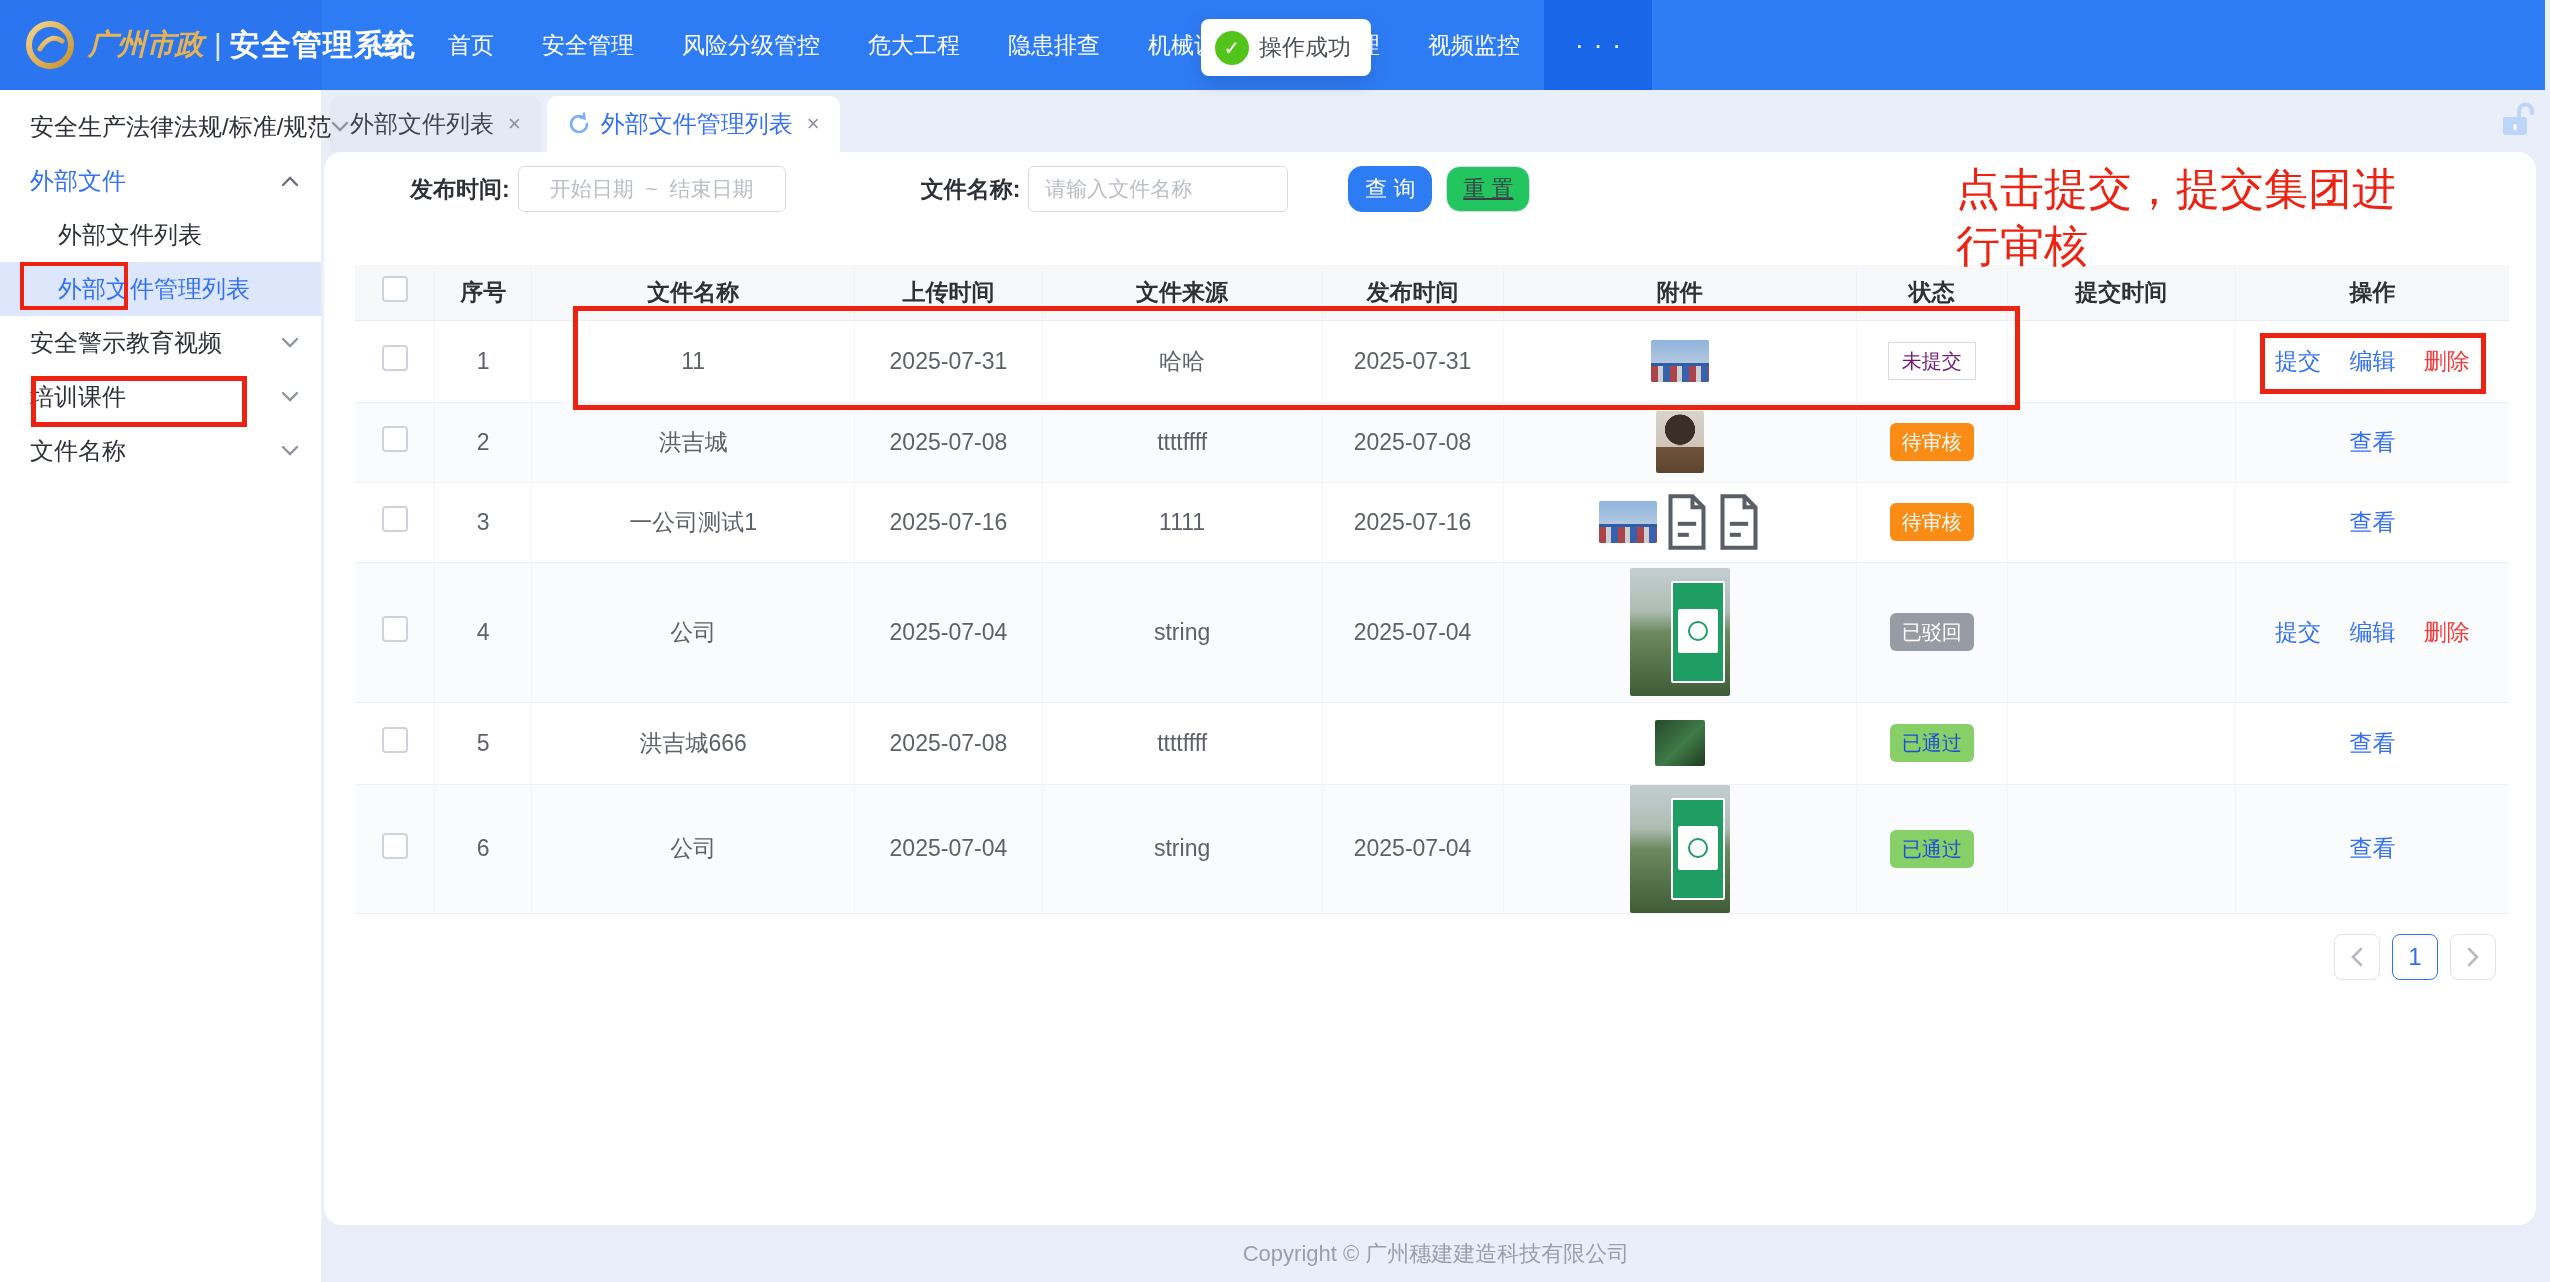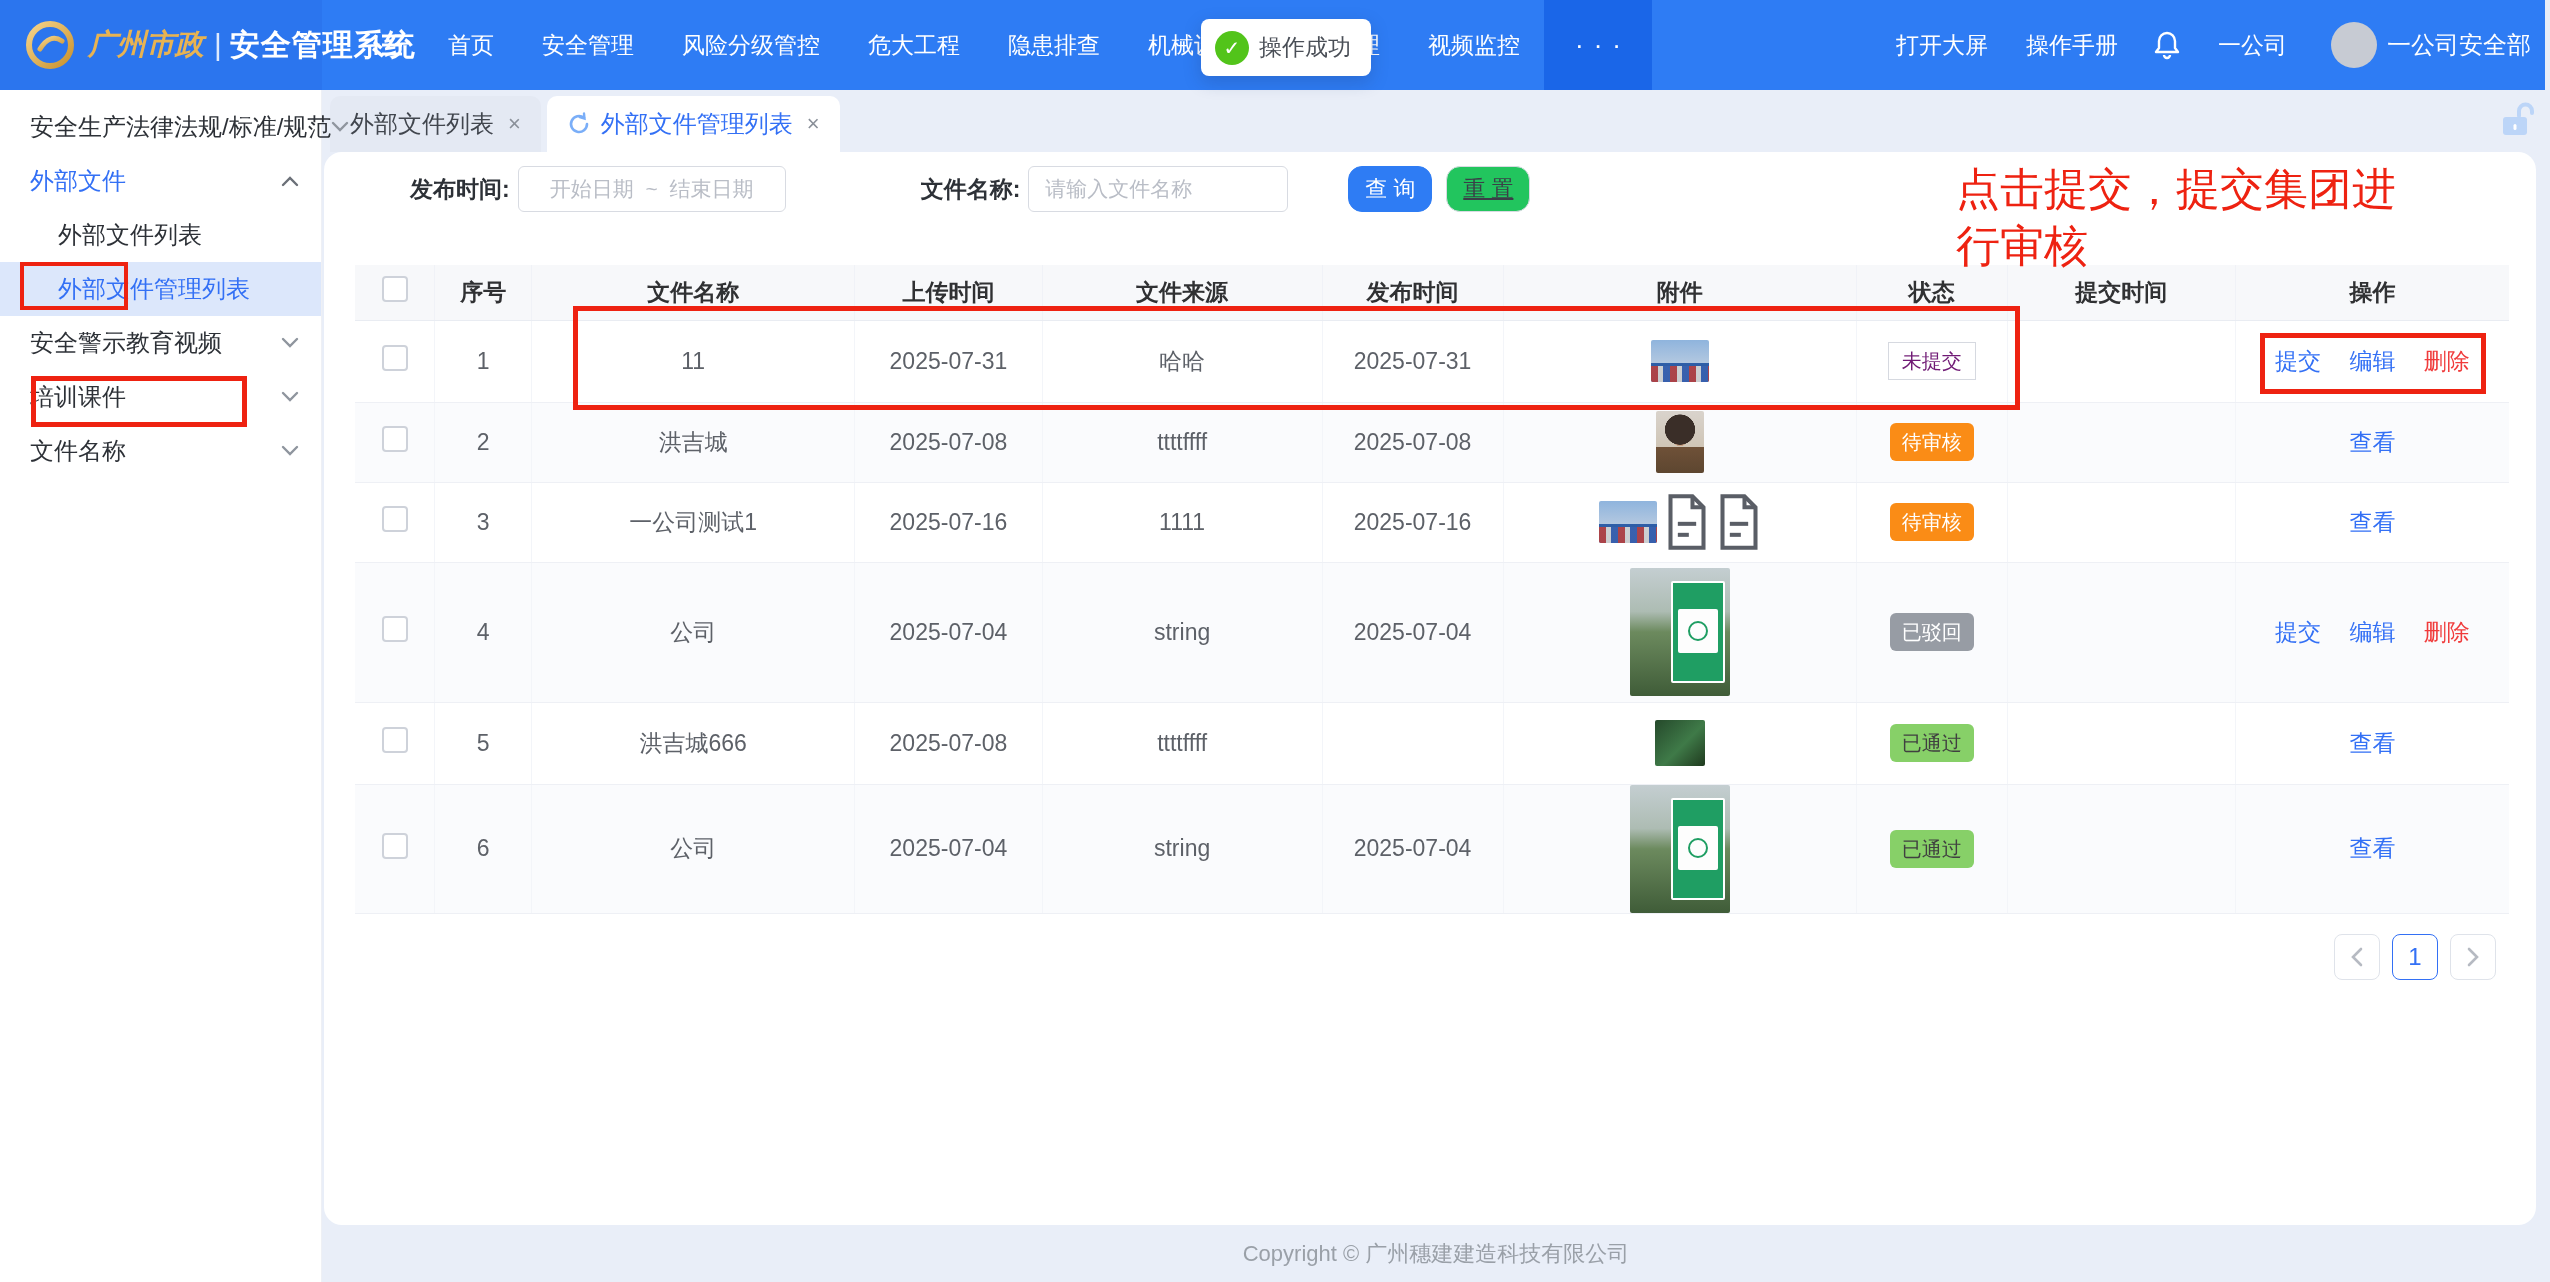--- a/index.html
+++ b/index.html
@@ -90,21 +90,21 @@
   .grid tr.stripe td { background:#fafbfd; }
   .r1 td { height:82px; } .r2 td { height:80px; } .r3 td { height:80px; }
   .r4 td { height:140px; } .r5 td { height:82px; } .r6 td { height:128px; }
   .cbx { width:26px; height:26px; border:2px solid #ced2da; border-radius:4px;
     background:#fff; display:inline-block; cursor:pointer; }
 
   .tag { display:inline-block; font-size:20px; line-height:1; white-space:nowrap; }
   .tag-plain { padding:8px 13px; border:1px solid #d6d9e0; border-radius:0; color:#701a75; background:#fff; }
   .tag-orange { padding:9px 12px; border-radius:6px; background:#fa8c16; color:#fff; }
   .tag-gray { padding:9px 12px; border-radius:6px; background:#979ca4; color:#fff; }
-  .tag-green { padding:9px 12px; border-radius:6px; background:#87d068; color:#404040; }
+  .tag-green { padding:9px 12px; border-radius:6px; background:#87d068; color:#1d4ed8; }
 
   .ops a { text-decoration:none; font-size:23px; margin:0 11px; cursor:pointer; white-space:nowrap; }
   .link-blue { color:#3370f5; } .link-red { color:#f03b3b; }
 
   
   .att-wrap { display:flex; align-items:center; justify-content:center; gap:8px; }
   .thumb-small { width:58px; height:42px; position:relative; overflow:hidden; border-radius:2px;
     background:linear-gradient(180deg,#8fb4dd 0%,#b3c8e0 55%,#2f5fa8 55%,#27519b 100%); cursor:pointer; }
   .thumb-small::after { content:""; position:absolute; left:0; right:0; bottom:0; height:16px;
     background:repeating-linear-gradient(90deg,#c2403a 0 7px,#e8e4da 7px 12px,#3a62b0 12px 19px); opacity:.85; }
@@ -176,33 +176,20 @@
     <div class="nav-item">安全管理</div>
     <div class="nav-item">风险分级管控</div>
     <div class="nav-item">危大工程</div>
     <div class="nav-item">隐患排查</div>
     <div class="nav-item">机械设备</div>
     <div class="nav-item">应急管理</div>
     <div class="nav-item">视频监控</div>
   </div>
   <div class="nav-more">···</div>
 
-  <div class="header-right">
-    <span class="hr-link">打开大屏</span>
-    <span class="hr-link">操作手册</span>
-    <span class="bell-wrap">
-      <svg width="26" height="30" viewBox="0 0 26 30">
-        <path d="M13 3 a8 8 0 0 1 8 8 v7 l3 4 H2 l3 -4 v-7 a8 8 0 0 1 8 -8 z" fill="none" stroke="#fff" stroke-width="2.4" stroke-linejoin="round"></path>
-        <path d="M10 25 a3 3 0 0 0 6 0" fill="none" stroke="#fff" stroke-width="2.4"></path>
-      </svg>
-    </span>
-    <span class="hr-link">一公司</span>
-    <span class="avatar"></span>
-    <span class="user-name">一公司安全部</span>
-  </div>
 </div>
 
 <div class="toast">
   <span class="toast-check">✓</span>
   <span class="toast-text">操作成功</span>
 </div>
 
 <div class="sidebar">
   <div class="menu-item">
     <span class="mi-label">安全生产法律法规/标准/规范</span>

